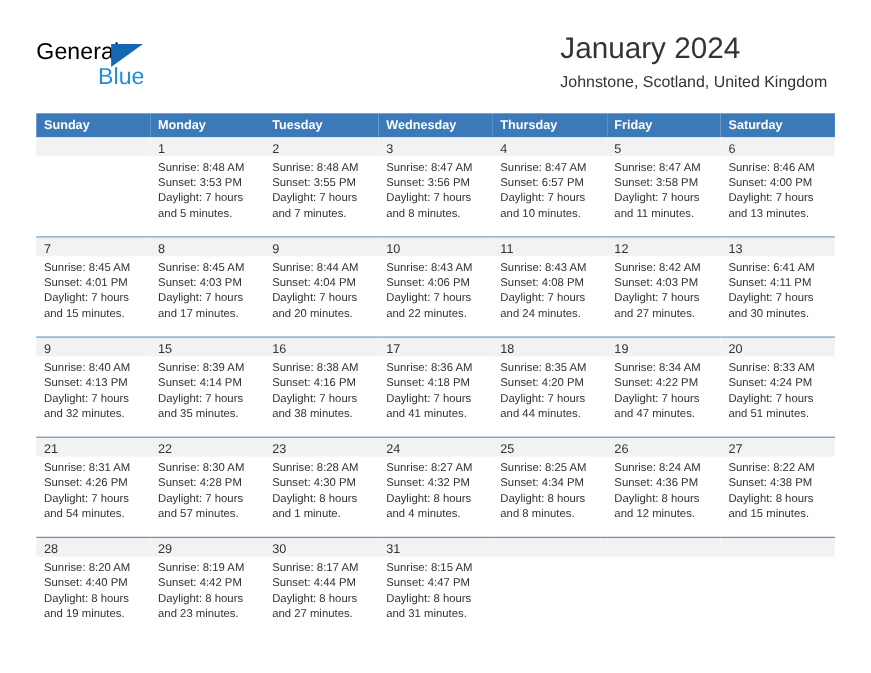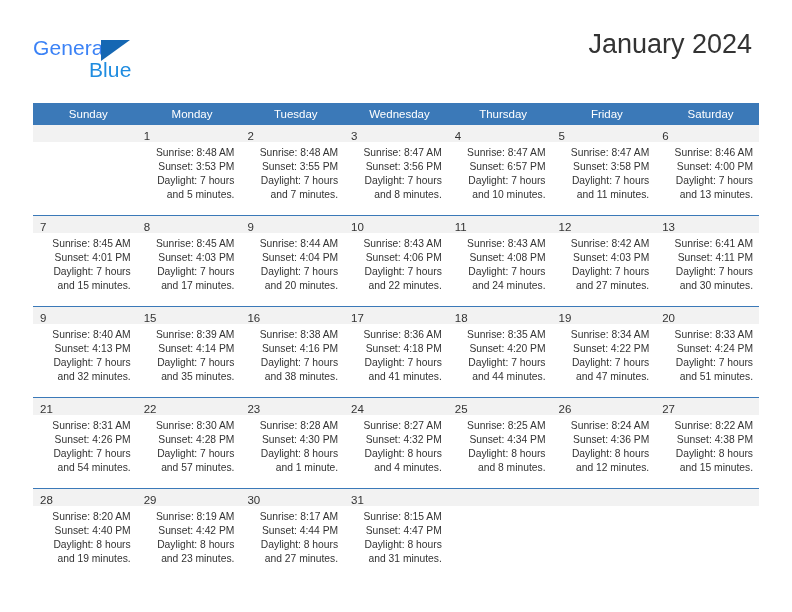--- a/index.html
+++ b/index.html
@@ -35,21 +35,21 @@
     top: 36px;
     width: 150px;
     height: 46px;
   }
   .logo-general {
     position: absolute;
     left: 0;
     top: 0;
     font-size: 21px;
     letter-spacing: 0.1px;
-    color: #3b82f6;
+    color: #000000;
     font-family: "Liberation Sans", sans-serif;
   }
   .logo-tri {
     position: absolute;
     left: 68px;
     top: 4px;
     width: 0;
     height: 0;
     border-left: 29px solid #1567b3;
     border-bottom: 21px solid transparent;
@@ -90,23 +90,23 @@
     top: 103px;
     width: 726px;
     border-collapse: collapse;
     table-layout: fixed;
   }
   .calendar col { width: 103.71px; }
 
   thead th {
     background: #3b79b8;
     color: #ffffff;
-    font-weight: normal;
+    font-weight: bold;
     font-size: 11.5px;
-    text-align: center;
+    text-align: left;
     padding: 5px 0 5px 7px;
     height: 12px;
     border: none;
   }
 
   tbody tr.week-row > td {
     vertical-align: top;
     padding: 0;
     border-top: 1px solid #3b79b8;
     height: 90px;
@@ -129,21 +129,20 @@
   .cell-empty .daynum-band {
     background: #f2f2f2;
   }
   .daynum {
     font-size: 11.5px;
     color: #333333;
     line-height: 15px;
   }
   .cell-lines {
     padding: 4px 6px 0 7px;
-    text-align: right;
   }
   .cell-lines div {
     font-size: 10.3px;
     line-height: 14px;
     color: #333333;
     white-space: nowrap;
   }
 </style>
 </head>
 <body>
@@ -153,20 +152,21 @@
   <div class="top-bar">
 
     <div class="logo">
       <span class="logo-general">General</span>
       <span class="logo-tri"></span>
       <span class="logo-blue">Blue</span>
     </div>
 
     <div class="title-block">
       <div class="cal-title">January 2024</div>
+      <div class="cal-subtitle">Johnstone, Scotland, United Kingdom</div>
     </div>
 
   </div>
 
   <table class="calendar">
     <colgroup>
       <col>
         <col>
         <col>
         <col>

